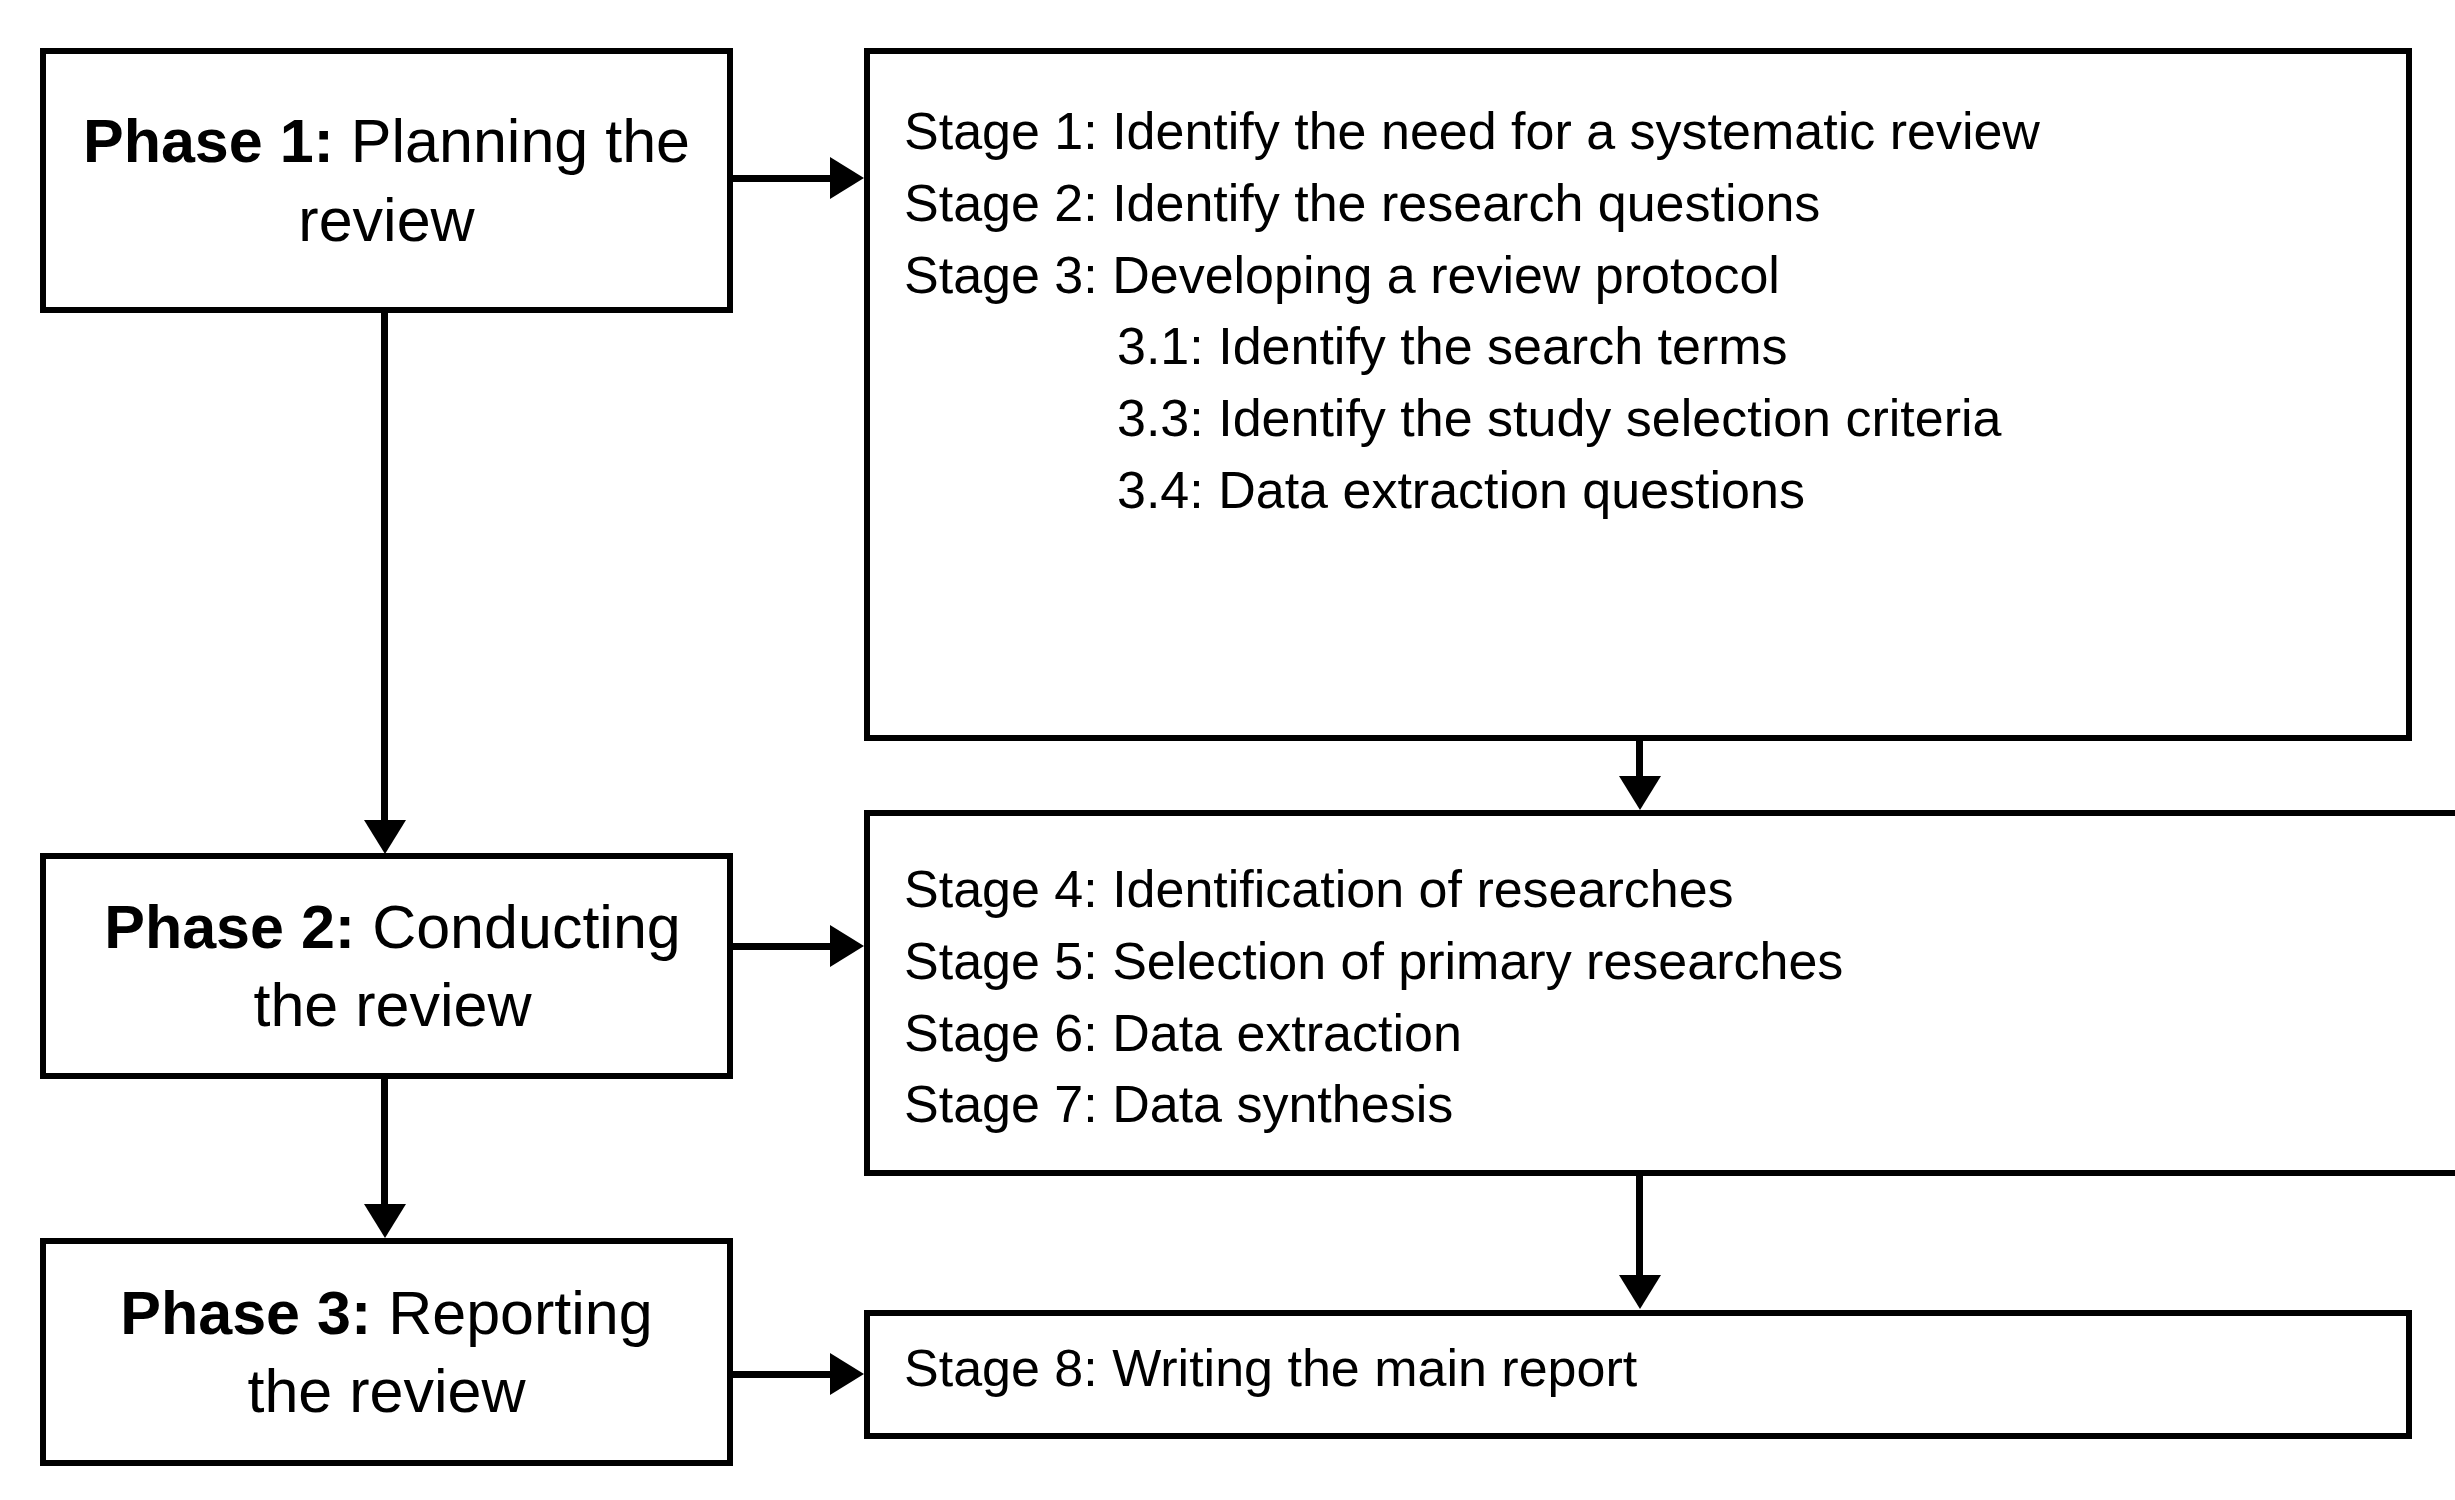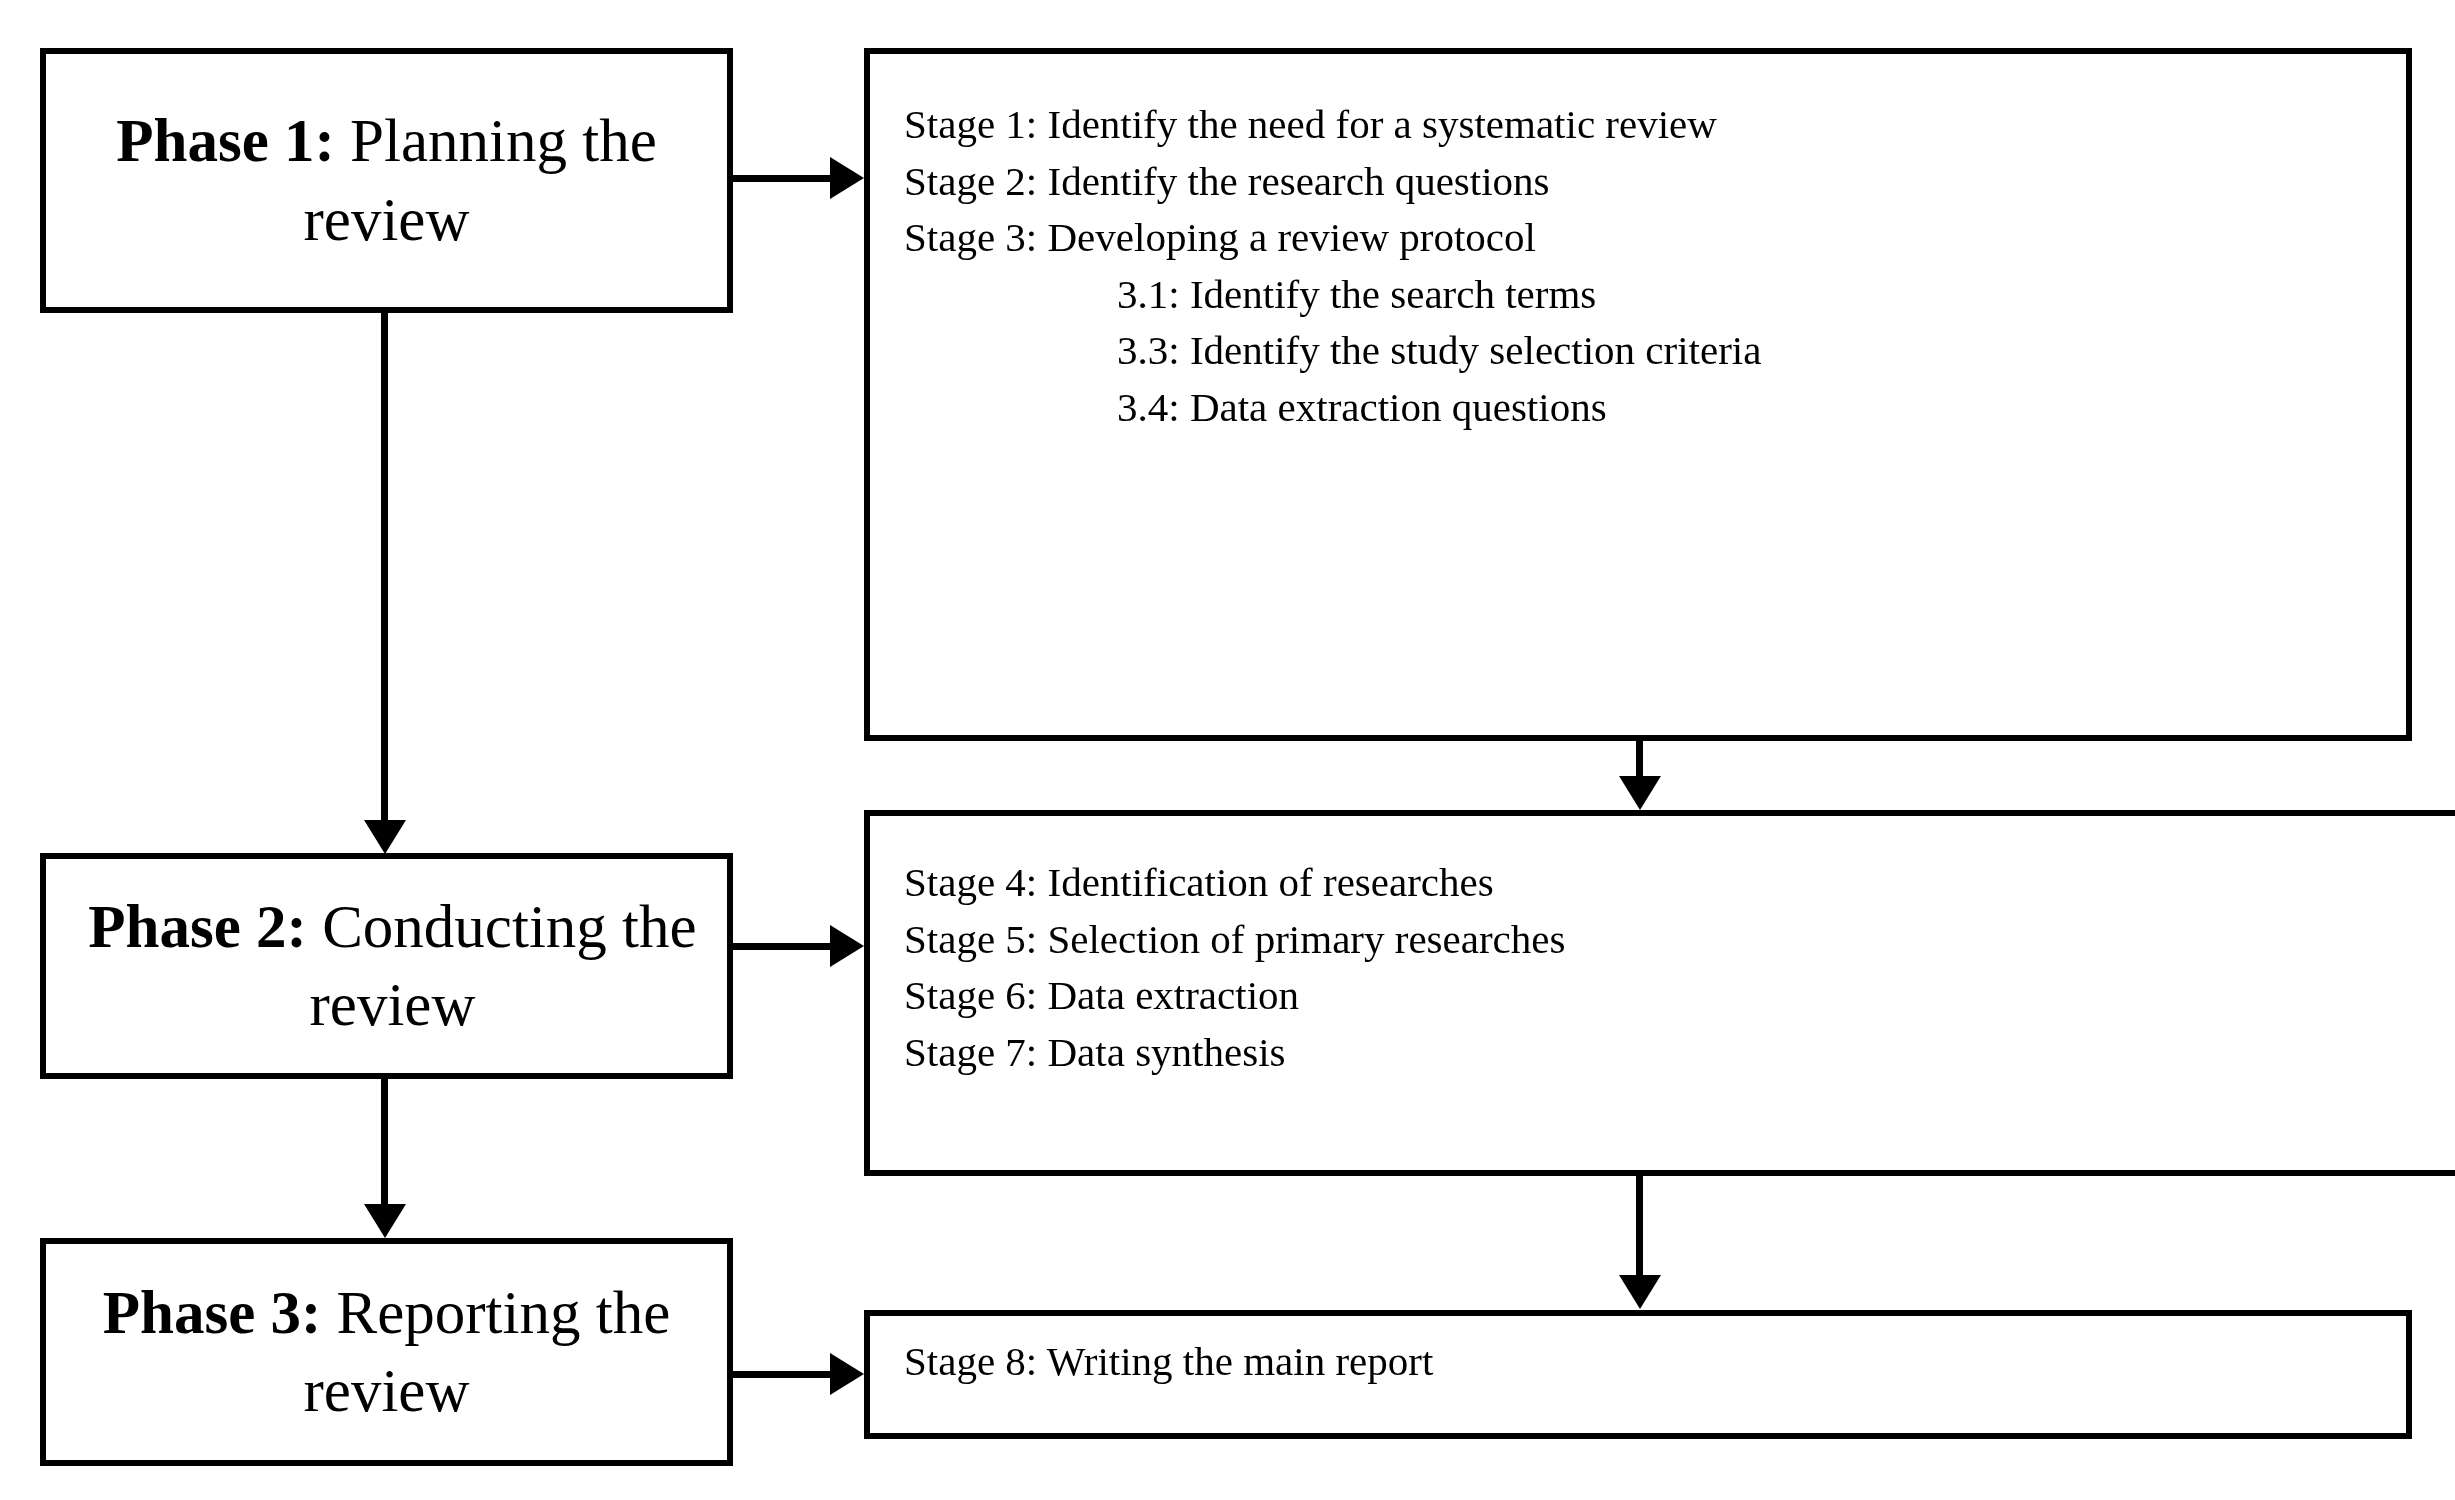--- a/index.html
+++ b/index.html
@@ -5,21 +5,21 @@
   html, body {
     margin: 0;
     padding: 0;
     background: #ffffff;
   }
   #canvas {
     position: relative;
     width: 2455px;
     height: 1501px;
     background: #ffffff;
-    font-family: Liberation Serif, serif;
+    font-family: Liberation Sans, sans-serif;
     color: #000000;
     overflow: hidden;
   }
   .box {
     position: absolute;
     box-sizing: border-box;
     border: 6px solid #000000;
     background: #ffffff;
   }
   
@@ -41,21 +41,21 @@
   .stage-box {
     padding: 0;
   }
   .stage-list {
     position: absolute;
     left: 34px;
     top: 0;
     right: 10px;
   }
   .stage-line {
-    font-size: 41px;
+    font-size: 52px;
     line-height: 1.38;
     white-space: nowrap;
     font-weight: normal;
   }
   .stage-line.sub {
     padding-left: 213px;
   }
 
   
   .hline {

